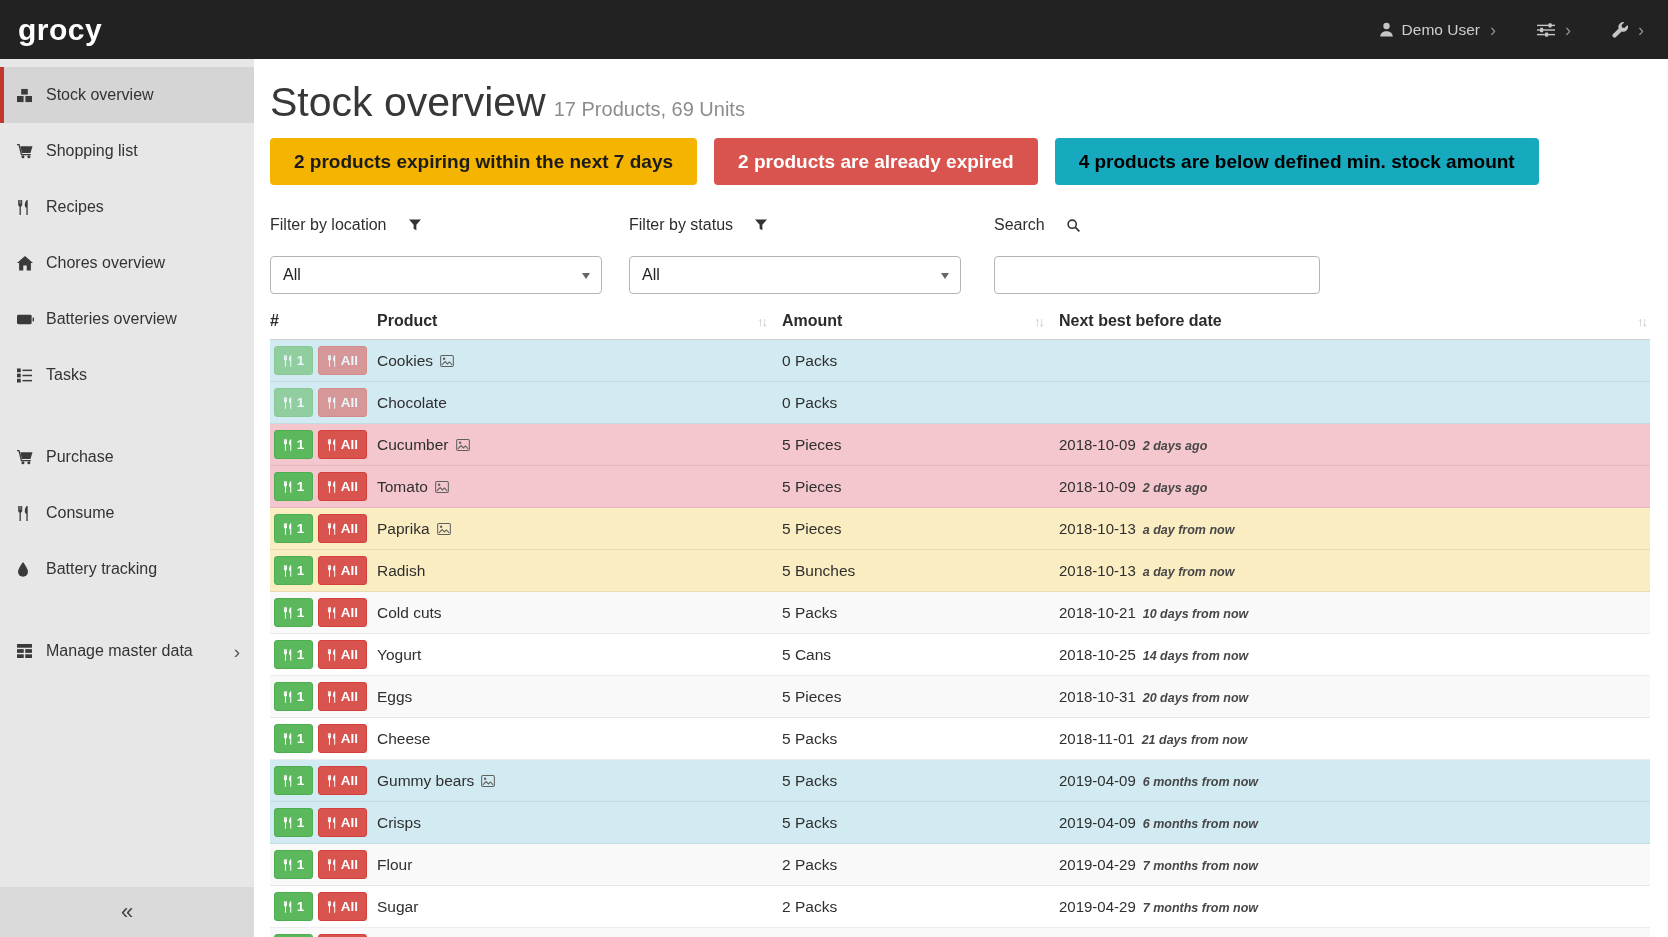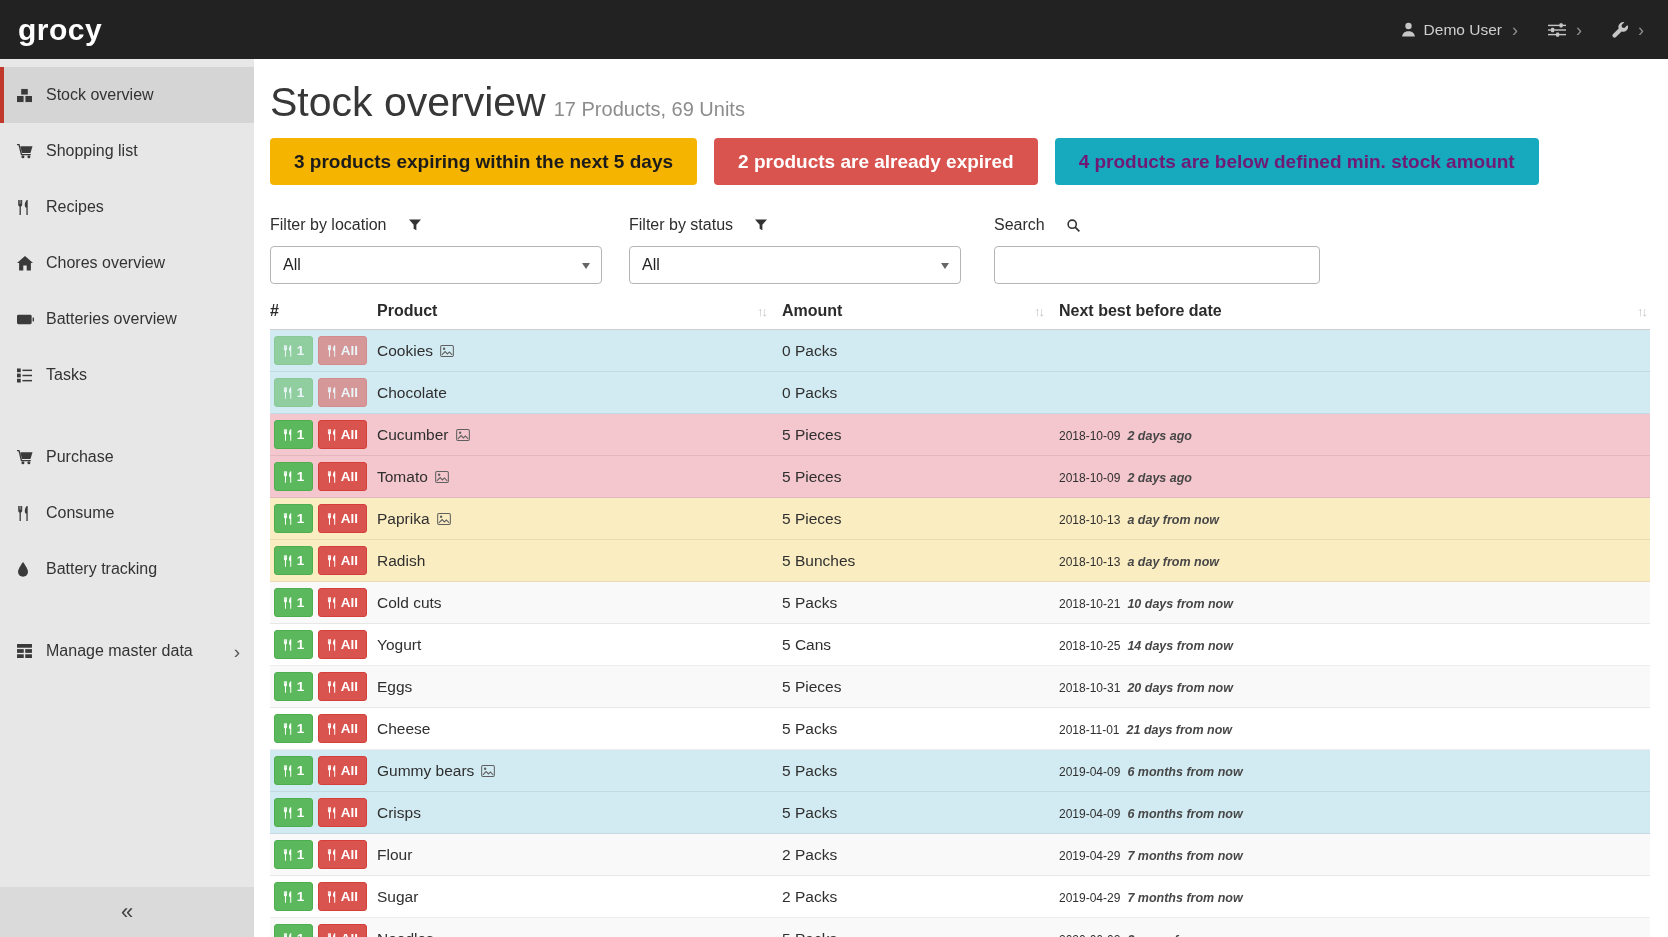--- a/index.html
+++ b/index.html
@@ -4,21 +4,21 @@
 <style>
   * { margin:0; padding:0; box-sizing:border-box; }
   html,body { background:#fff; }
   body { font-family:"Liberation Sans", sans-serif; }
   .app { position:relative; width:1668px; height:937px; overflow:hidden; background:#fff; }
 
   
   .navbar { position:absolute; top:0; left:0; right:0; height:59px; background:#222222;
             display:flex; align-items:center; justify-content:space-between; padding:0 24px 0 18px; z-index:5; }
   .logo { color:#ffffff; font-size:30px; font-weight:700; letter-spacing:.5px; cursor:pointer; }
-  .nav-right { display:flex; align-items:center; gap:30px; }
+  .nav-right { display:flex; align-items:center; gap:41px; }
   .nav-item { display:flex; align-items:center; gap:8px; color:#cfcfcf; font-size:15.5px; cursor:pointer; }
   .nav-item .chev { color:#8f8f8f; font-size:18px; margin-left:2px; line-height:1; }
   .nicon { display:flex; color:#c6c6c6; }
 
   
   .sidebar { position:absolute; top:59px; left:0; bottom:0; width:254px; background:#e7e7e7; }
   #sidebar-nav { padding-top:8px; }
   .side-section.gap { margin-top:26px; }
   .side-item { display:flex; align-items:center; height:56px; padding:0 14px 0 13px;
                font-size:16px; color:#333; cursor:pointer; border-left:4px solid transparent; }
@@ -34,21 +34,21 @@
   h1 { margin-top:20px; font-size:41px; font-weight:500; color:#373737; white-space:nowrap; }
   h1 small { font-size:20px; color:#8c8c8c; font-weight:400; margin-left:8px; }
 
   .alerts { display:flex; gap:17px; margin-top:12px; }
   .alert { height:47px; padding:0 24px; border:none; border-radius:4px; font-size:19px; font-weight:600;
            font-family:inherit; cursor:pointer; white-space:nowrap; }
 
   .filters { display:flex; margin-top:31px; }
   .fblock { margin-right:27px; }
   .fblock.status { margin-right:33px; }
-  .flabel { display:flex; align-items:center; gap:22px; font-size:16px; color:#2e2e2e; margin-bottom:12px; }
+  .flabel { display:flex; align-items:center; gap:22px; font-size:16px; color:#2e2e2e; margin-bottom:22px; }
   .flabel .ficon { display:flex; color:#333; }
   .select { position:relative; width:332px; height:38px; border:1px solid #b5b5b5; border-radius:4px; background:#fff;
             display:flex; align-items:center; padding:0 30px 0 12px; font-size:16px; color:#222; cursor:pointer; }
   .caret { position:absolute; right:11px; top:16px; width:0; height:0;
            border-left:4.5px solid transparent; border-right:4.5px solid transparent; border-top:6px solid #666; }
   .search-input { width:326px; height:38px; border:1px solid #b5b5b5; border-radius:4px; padding:0 12px;
                   font-size:15px; font-family:inherit; color:#222; outline:none; }
 
   
   .stock-table { width:100%; border-collapse:collapse; table-layout:fixed; margin-top:12px; }
@@ -67,21 +67,21 @@
   tbody tr.st-expiring { background:#fbedc2; }
   td.c-act { padding-left:4px; white-space:nowrap; }
   .cbtn { display:inline-flex; align-items:center; justify-content:center; gap:4px; height:29px; border-radius:3px;
           color:#fff; font-weight:700; font-size:13.5px; font-family:inherit; cursor:pointer; vertical-align:middle; }
   .cbtn.one { width:39px; background:#5cb85c; border:1px solid #4cae4c; margin-right:5px; }
   .cbtn.all { width:49px; background:#d9534f; border:1px solid #d43f3a; }
   .cbtn.disabled { opacity:.55; }
   .bic { display:flex; }
   .pname { cursor:pointer; }
   .imgic { display:inline-flex; margin-left:7px; color:#5f5f5f; position:relative; top:1px; }
-  .c-date .dt { font-size:12px; }
+  .c-date .dt { font-size:15px; }
   .c-date .rel { font-style:italic; font-size:12.5px; color:#474747; margin-left:7px; font-weight:600; }
 </style>
 </head>
 <body>
 
 <div class="app">
 
   <header class="navbar">
     <div class="logo">grocy</div>
     <div class="nav-right">
@@ -229,23 +229,23 @@
           </div>
         </div>
       </nav>
     <div class="collapse-btn">«</div>
   </aside>
 
   <main class="main">
     <h1><span>Stock overview</span><small>17 Products, 69 Units</small></h1>
 
     <div class="alerts" id="alerts">
-        <button class="alert" style="background:#f5b400;color:#1b1b1b">3 products expiring within the next 5 days</button>
+        <button class="alert" style="background:#f5b400;color:#1b1b1b">2 products expiring within the next 7 days</button>
         <button class="alert" style="background:#d9534f;color:#ffffff">2 products are already expired</button>
-        <button class="alert" style="background:#17a9bd;color:#701a75">4 products are below defined min. stock amount</button>
+        <button class="alert" style="background:#17a9bd;color:#000000">4 products are below defined min. stock amount</button>
       </div>
 
     <div class="filters">
       <div class="fblock">
         <div class="flabel">
           <span>Filter by location</span>
           <span class="ficon">
               <svg width="12" height="12" viewBox="0 0 14 13" fill="currentColor">
                 <path d="M0 0h14L8.6 6.2v6.3L5.4 10.8V6.2z"></path>
               </svg>

